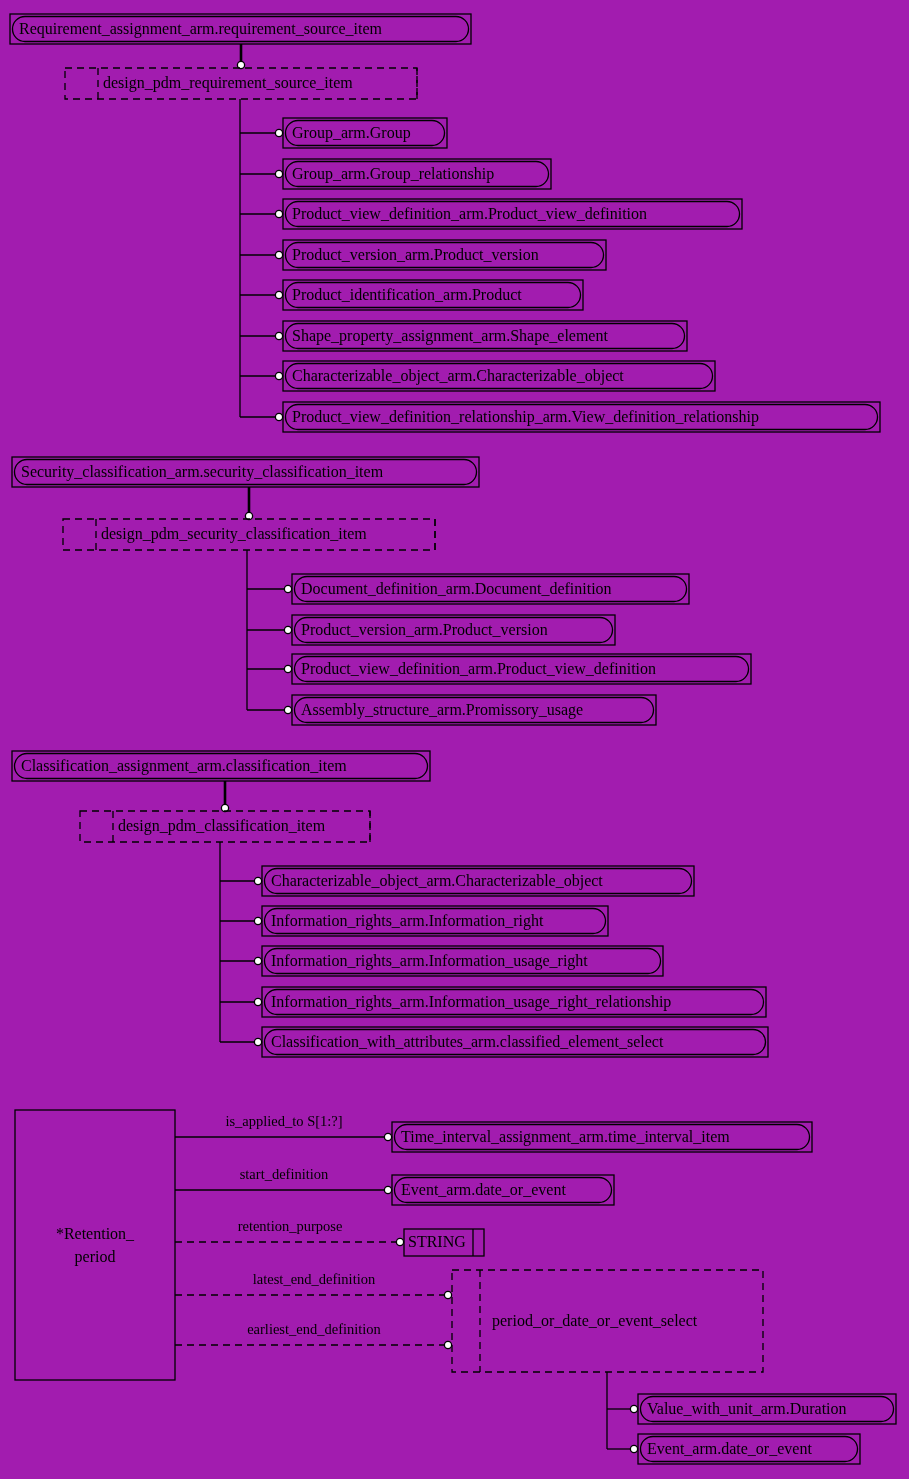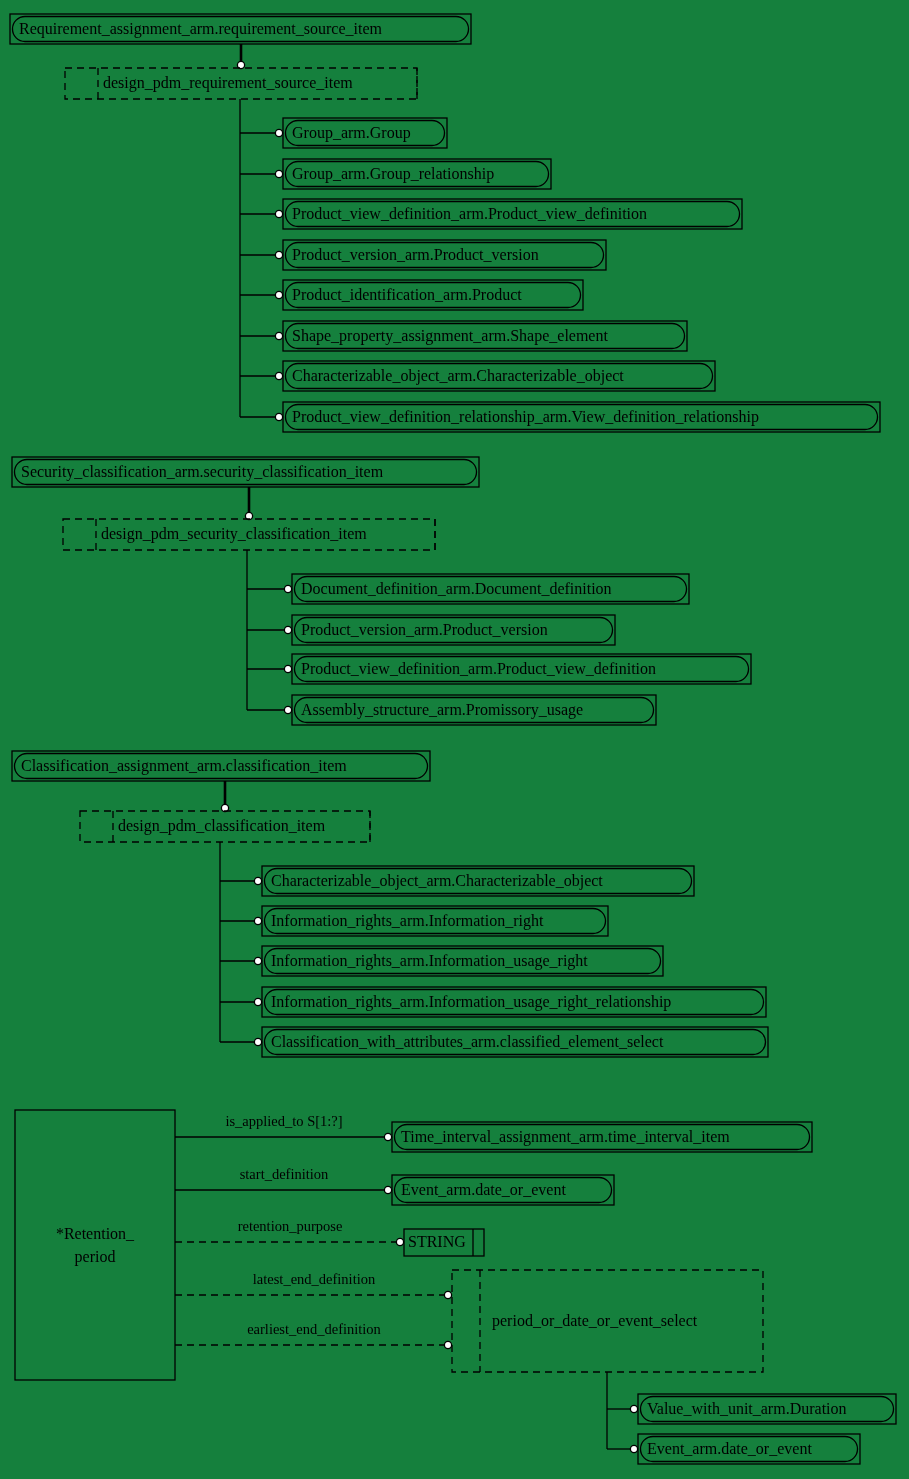--- a/index.html
+++ b/index.html
@@ -4,21 +4,21 @@
 <style>
   html, body {
     margin: 0;
     padding: 0;
     background: #ffffff;
   }
   #diagram-root {
     position: relative;
     width: 909px;
     height: 1479px;
-    background: #15803d;
+    background: #a21caf;
     font-family: "Liberation Serif", "DejaVu Serif", serif;
     overflow: hidden;
   }
   svg#express-g {
     display: block;
     width: 909px;
     height: 1479px;
   }
   .eg-text {
     font-family: "Liberation Serif", "DejaVu Serif", serif;

